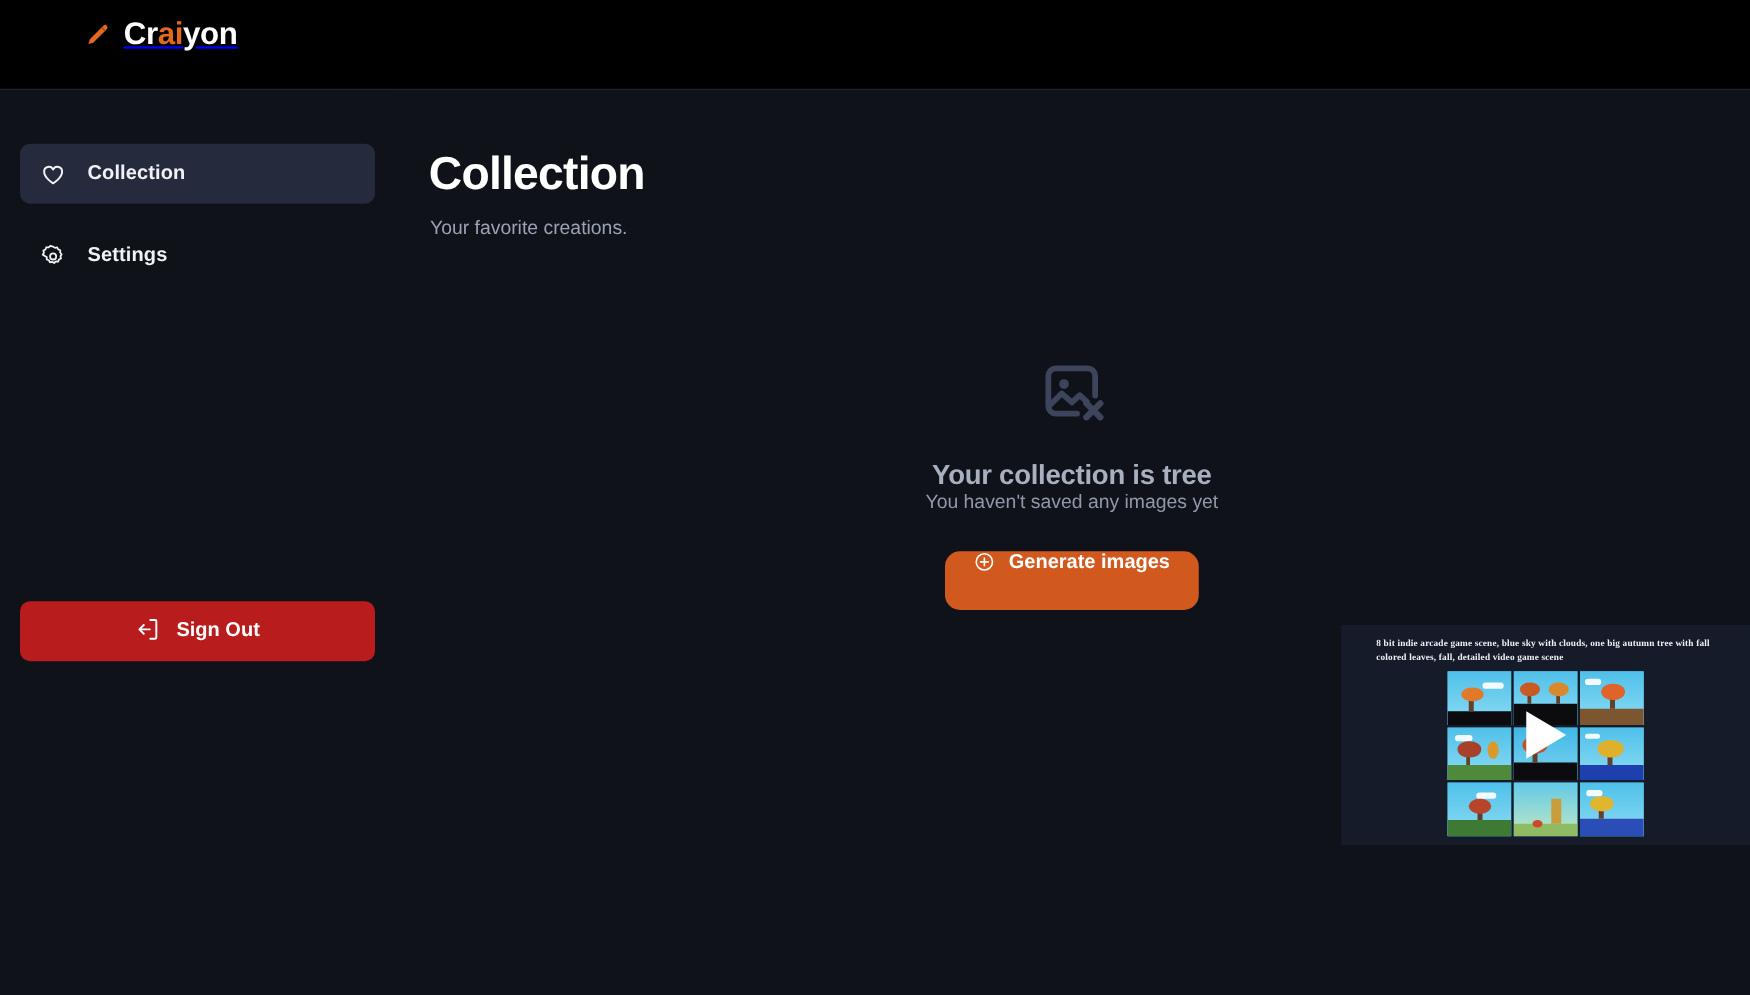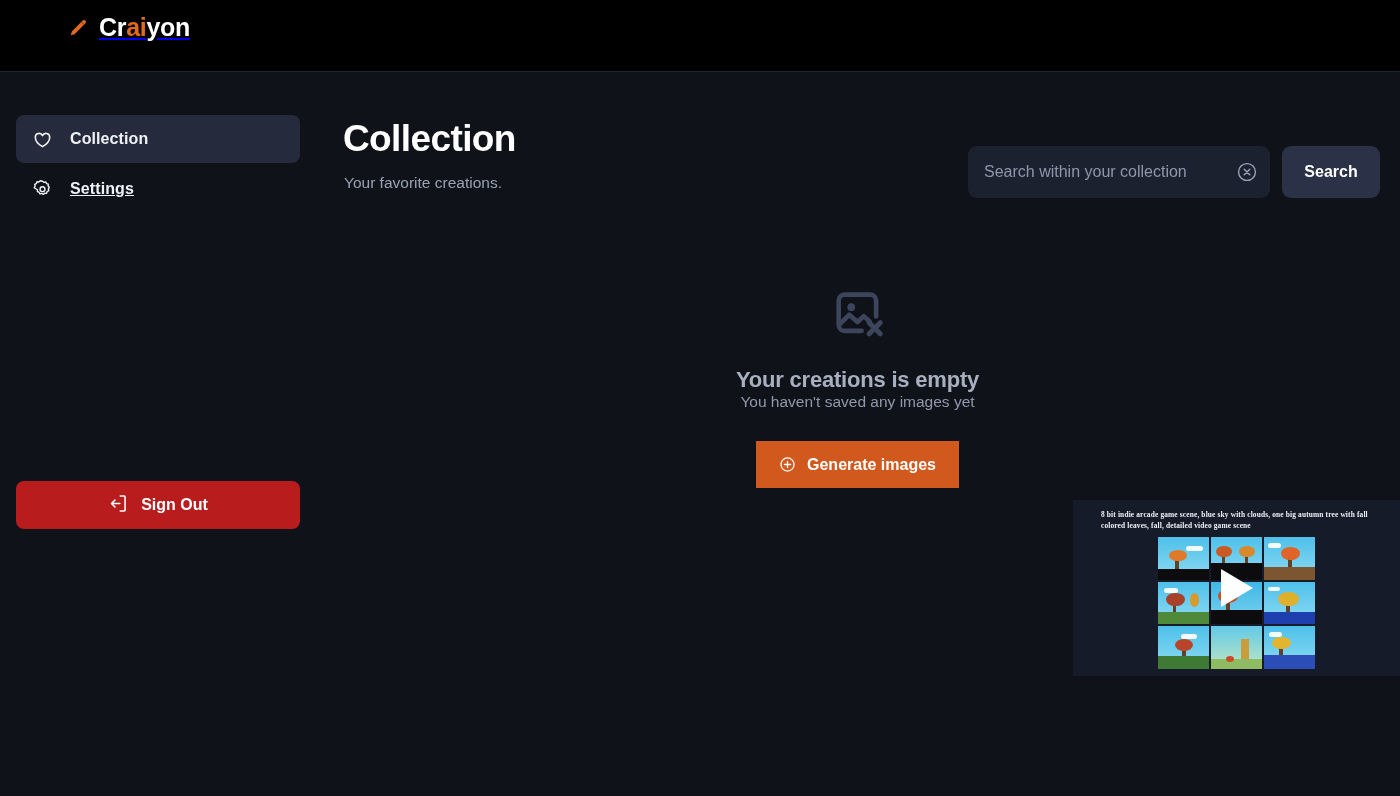--- a/index.html
+++ b/index.html
@@ -44,21 +44,21 @@
   .side-item {
     position: absolute; left: 16px; width: 284px; height: 48px;
     display: flex; align-items: center; gap: 17px;
     padding-left: 16px; border-radius: 8px;
     color: #f0f2f6;
   }
   .side-item.active { background: #252a3c; }
   .side-label { font-size: 16px; font-weight: 700; letter-spacing: 0.1px; }
   .side-ico { width: 21px; height: 21px; display: block; flex: none; }
   .si-collection { top: 42px; }
-  .si-settings { top: 92px; text-decoration: underline; }
+  .si-settings { top: 108px; }
   .si-subscription { top: 158px; }
 
   .signout {
     position: absolute; left: 16px; top: 408px;
     width: 284px; height: 48px; border-radius: 8px;
     background: #b91c1c; border: none;
     display: flex; align-items: center; justify-content: center; gap: 12px;
     color: #ffffff; cursor: pointer;
   }
   .signout-label { font-size: 16px; font-weight: 700; }
@@ -108,22 +108,22 @@
     display: flex; flex-direction: column; align-items: center;
   }
   .empty-ico { width: 58px; height: 58px; display: block; }
   .empty-title {
     margin-top: 24px; font-size: 22px; font-weight: 700;
     color: #a8b0c0; letter-spacing: -0.2px;
   }
   .empty-sub { font-size: 15.5px; color: #9098aa; }
   .gen-btn {
     margin-top: 30px; height: 47px; padding: 0 23px;
-    border-radius: 0; background: #d2591e; border: none; cursor: pointer;
-    display: flex; align-items: center; gap: 11px;
+    border-radius: 12px; background: #d2591e; border: none; cursor: pointer;
+    display: flex; align-items: flex-start; gap: 11px;
     color: #ffffff; font-size: 16px; font-weight: 700;
     font-family: "Liberation Sans", sans-serif;
   }
   .plus-ico { width: 17px; height: 17px; display: block; }
 
   
   .video-card {
     position: absolute; left: 1073px; top: 500px;
     width: 327px; height: 176px;
     background: #151b29; overflow: hidden;
@@ -217,43 +217,31 @@
     </span>
     <span class="signout-label">Sign Out</span>
   </button>
 </div>
 
 <div class="main">
 
   <h1 class="page-title">Collection</h1>
   <p class="page-sub">Your favorite creations.</p>
 
-  <div class="search-wrap">
-    <div class="search-box">
-      <input class="search-input" type="text" placeholder="Search within your collection" style="">
-      <button class="clear-btn">
-        <svg width="22" height="22" viewBox="0 0 24 24" fill="none">
-          <circle cx="12" cy="12" r="9.2" stroke="#9aa2b4" stroke-width="1.5"></circle>
-          <path d="M9 9l6 6M15 9l-6 6" stroke="#9aa2b4" stroke-width="1.6" stroke-linecap="round"></path>
-        </svg>
-      </button>
-    </div>
-    <button class="search-btn">Search</button>
-  </div>
 
   <div class="empty">
     <span>
       <svg class="empty-ico" viewBox="0 0 24 24" fill="none">
         <path d="M19.5 13V6.5a2.5 2.5 0 0 0-2.5-2.5H6.5A2.5 2.5 0 0 0 4 6.5v10A2.5 2.5 0 0 0 6.5 19h7" stroke="#3c455c" stroke-width="1.9" stroke-linecap="round"></path>
         <circle cx="9.2" cy="9.2" r="1.6" fill="#3c455c"></circle>
         <path d="M4.4 16.3l4-4 3.4 3 2.6-2.4 2.4 2.2" stroke="#3c455c" stroke-width="1.9" stroke-linecap="round" stroke-linejoin="round"></path>
         <path d="M16.6 15.6l4.6 4.6M21.2 15.6l-4.6 4.6" stroke="#3c455c" stroke-width="2.1" stroke-linecap="round"></path>
       </svg>
     </span>
-    <div class="empty-title">Your creations is empty</div>
+    <div class="empty-title">Your collection is tree</div>
     <div class="empty-sub">You haven't saved any images yet</div>
     <button class="gen-btn">
       <span>
         <svg class="plus-ico" viewBox="0 0 24 24" fill="none">
           <circle cx="12" cy="12" r="9.2" stroke="#ffffff" stroke-width="1.8"></circle>
           <path d="M12 7.6v8.8M7.6 12h8.8" stroke="#ffffff" stroke-width="1.8" stroke-linecap="round"></path>
         </svg>
       </span>
       <span>Generate images</span>
     </button>

